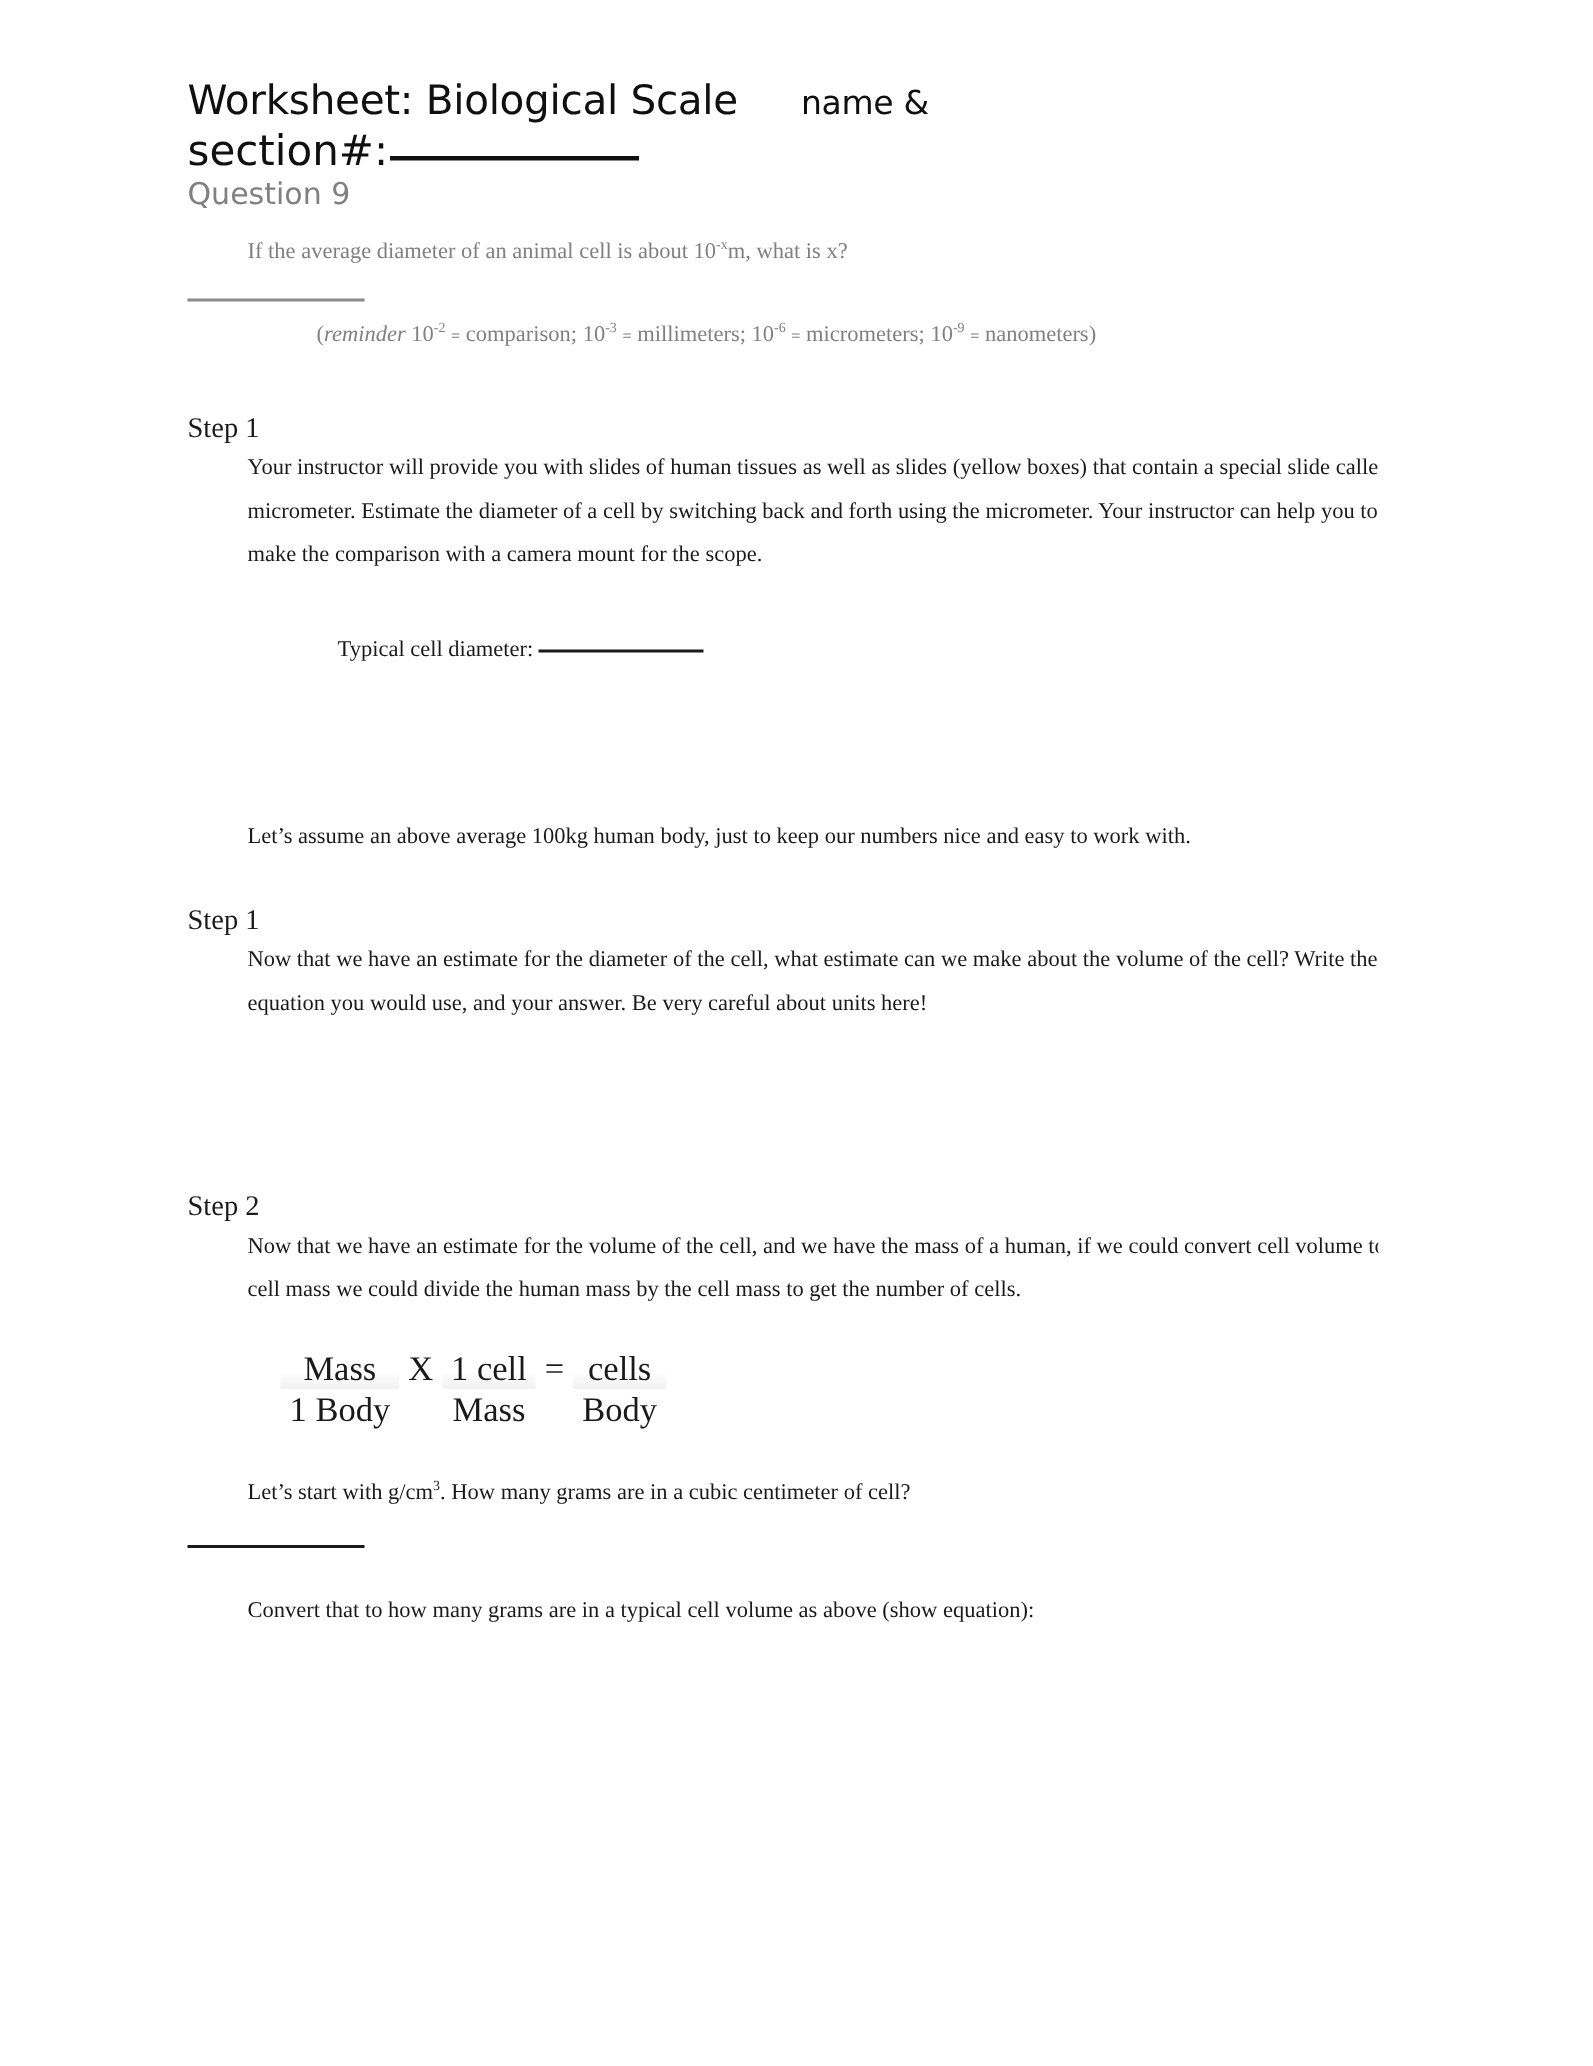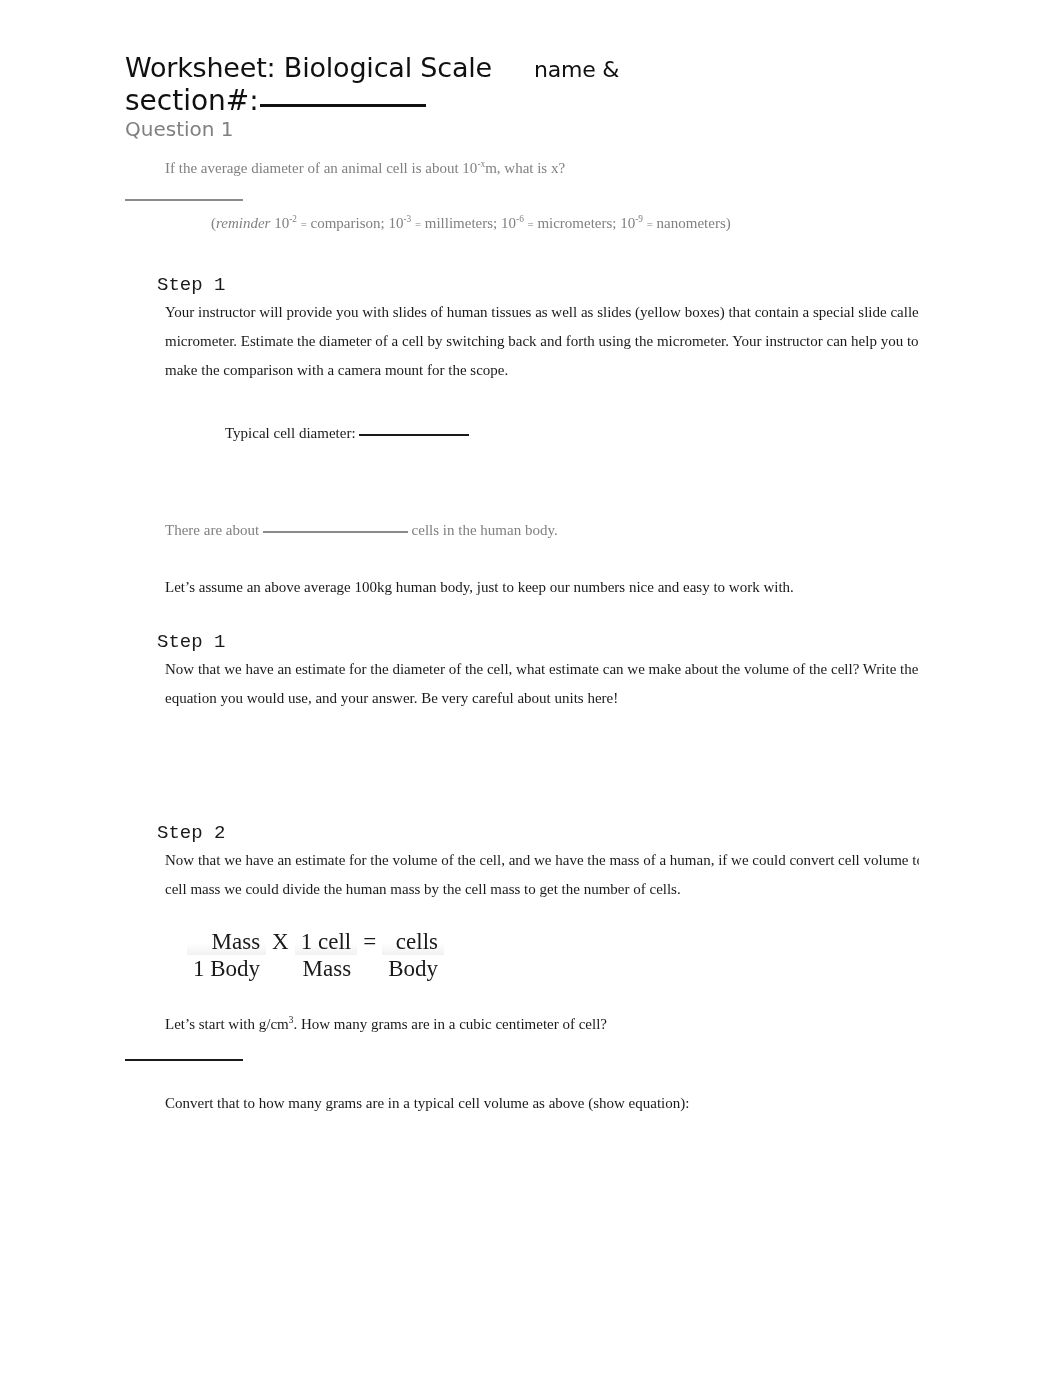--- a/index.html
+++ b/index.html
@@ -57,26 +57,25 @@
   }
 
   
   .q-head {
     font-family: "DejaVu Sans", sans-serif;
     font-size: 20px;
     line-height: 26px;
     color: #808080;
   }
   .step-head {
-    font-family: Liberation Mono, monospace;
+    font-family: Liberation Serif, serif;
     font-size: 19px;
     line-height: 25px;
     color: #1a1a1a;
     font-weight: 400;
-    margin-left: 32px;
   }
 
   
   .p {
     font-family: "Liberation Serif", serif;
     font-size: 15px;
     line-height: 29px;
     color: #1a1a1a;
     margin-left: 40px;
   }
@@ -116,21 +115,21 @@
   .frac-table {
     border-collapse: collapse;
     margin-left: 62px;
     font-family: "Liberation Serif", serif;
     font-size: 23px;
     line-height: 27px;
     color: #1a1a1a;
   }
   .frac-table td {
     padding: 0 6px;
-    text-align: right;
+    text-align: center;
     white-space: nowrap;
   }
   .frac-num {
     background: linear-gradient(to bottom, rgba(0,0,0,0) 55%, rgba(0,0,0,0.055) 100%);
   }
   .frac-op { padding: 0 10px; }
 
   .sp-8  { height: 8px; }
   .sp-12 { height: 12px; }
   .sp-16 { height: 16px; }
@@ -146,21 +145,21 @@
 <div class="page">
   <div class="content">
 
     <div class="title-line">
       <span class="title-main">Worksheet: Biological Scale</span><span class="title-gap"></span><span class="title-sub">name &amp;</span>
     </div>
     <div class="title-line2">
       <span>section#:</span><span class="blank-title"></span>
     </div>
 
-    <div class="q-head">Question 1</div>
+    <div class="q-head">Question 9</div>
 
     <div class="sp-12"></div>
 
     <div class="p gray">
       <span>If the average diameter of an animal cell is about 10</span><sup>-x</sup><span>m, what is x?</span>
     </div>
 
     <div class="sp-16"></div>
     <div class="standalone-blank gray"></div>
     <div class="sp-8"></div>
@@ -189,25 +188,20 @@
     <div class="sp-34"></div>
 
     <div class="p indent">
       <span>Typical cell diameter:</span>
       <span class="blank w110"></span>
     </div>
 
     <div class="sp-48"></div>
     <div class="sp-20"></div>
 
-    <div class="p gray">
-      <span>There are about</span>
-      <span class="blank gray w145"></span>
-      <span>cells in the human body.</span>
-    </div>
 
     <div class="sp-28"></div>
 
     <div class="p">Let’s assume an above average 100kg human body, just to keep our numbers nice and easy to work with.</div>
 
     <div class="sp-28"></div>
 
     <div class="step-head">Step 1</div>
     <div class="p">Now that we have an estimate for the diameter of the cell, what estimate can we make about the volume of the cell? Write the equation you would use, and your answer. Be very careful about units here!</div>
 

